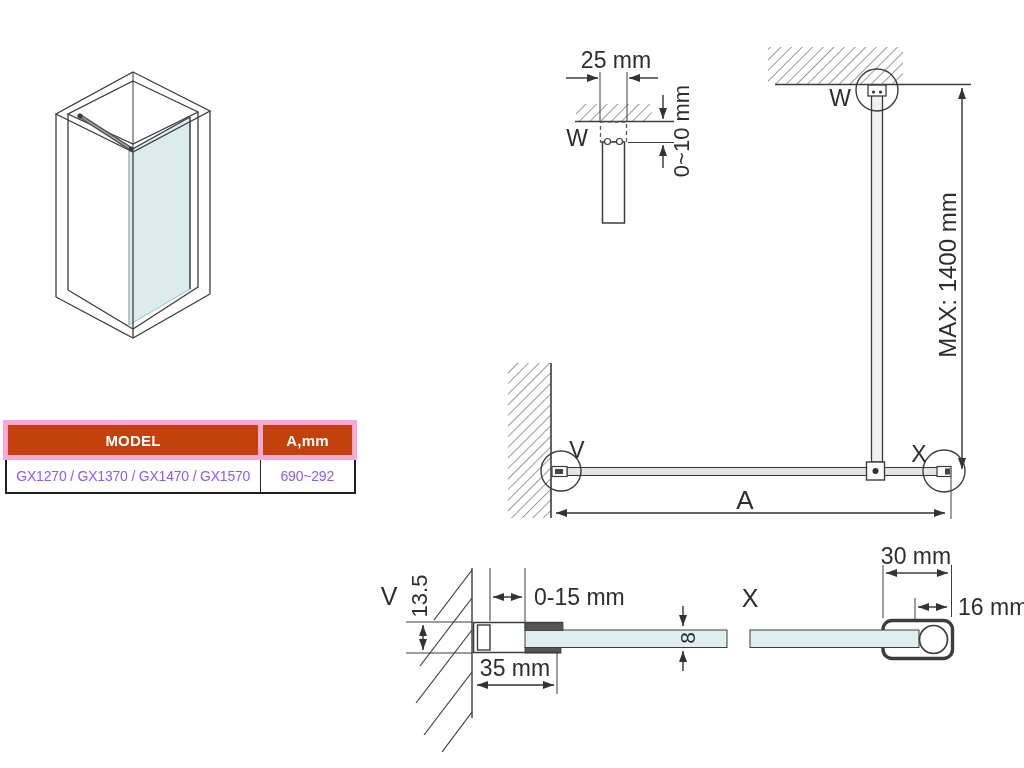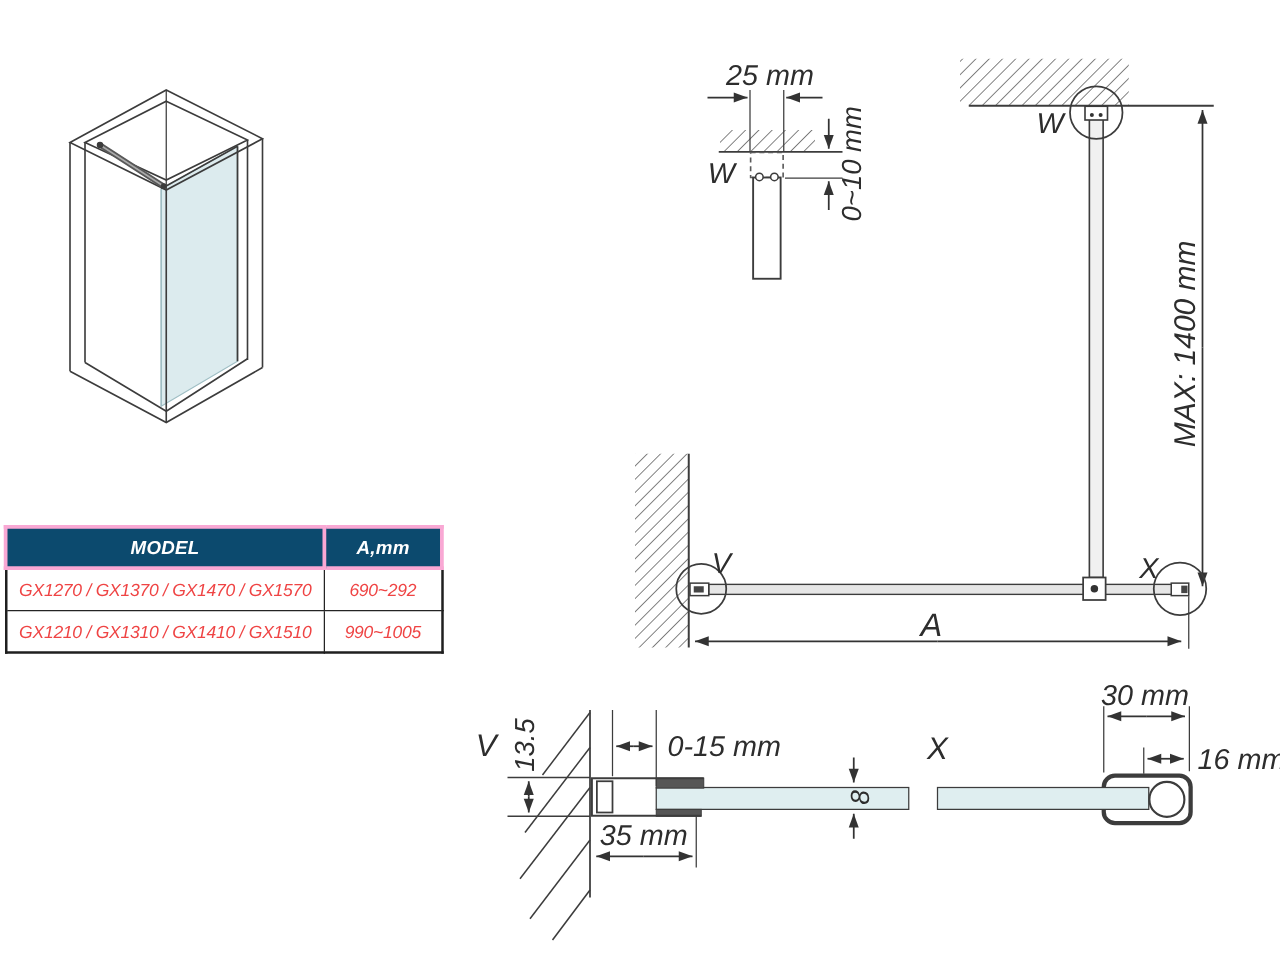--- a/index.html
+++ b/index.html
@@ -1,39 +1,39 @@
 <!DOCTYPE html>
 <html><head>
 <meta charset="utf-8">
 <style>
   html,body{margin:0;padding:0;background:#ffffff;}
   .canvas{
     position:relative;width:1024px;height:768px;background:#ffffff;
-    font-family:"Liberation Sans",sans-serif;overflow:hidden;font-style:italic;
+    font-family:"Liberation Sans",sans-serif;overflow:hidden;
   }
   .canvas svg{position:absolute;left:0;top:0;}
   svg text{
     fill:#2d2d2d;
     font-family:"Liberation Sans",sans-serif;
   }
   .spec-table{
     position:absolute;left:3px;top:420px;width:349px;
   }
   .spec-table table{
     width:100%;border-collapse:collapse;table-layout:fixed;
     border:2px solid #1f1f1f;
   }
   .spec-table th{
-    background:#0c4a6e;color:#ffffff;font-size:15px;font-weight:700;
-    height:28px;border:3px solid #f9a8d4;text-align:center;
+    background:#c2410c;color:#ffffff;font-size:15px;font-weight:700;
+    height:28px;border:5px solid #f9a8d4;text-align:center;
     letter-spacing:0.2px;
   }
   .spec-table td{
     border:1.8px solid #242424;height:30.2px;text-align:center;
-    font-size:14px;color:#ef4444;letter-spacing:-0.2px;white-space:nowrap;
+    font-size:14px;color:#8b5cf6;letter-spacing:-0.2px;white-space:nowrap;
     background:#ffffff;
   }
   .spec-table col.c-model{width:255px;}
   .spec-table col.c-a{width:94px;}
 </style>
 </head>
 <body>
 
 <div class="canvas">
 
@@ -227,21 +227,17 @@
       <tr>
         <th>MODEL</th>
         <th>A,mm</th>
       </tr>
     </thead>
     <tbody>
       <tr>
         <td>GX1270 / GX1370 / GX1470 / GX1570</td>
         <td>690~292</td>
       </tr>
-      <tr>
-        <td>GX1210 / GX1310 / GX1410 / GX1510</td>
-        <td>990~1005</td>
-      </tr>
     </tbody>
   </table>
 </div>
 
 </div>
 
 </body></html>

